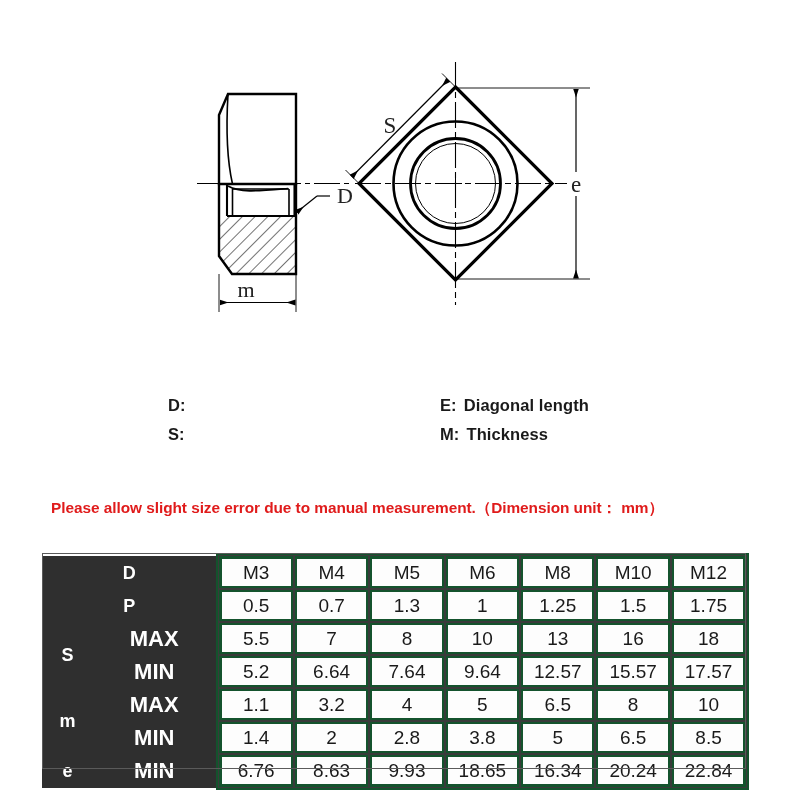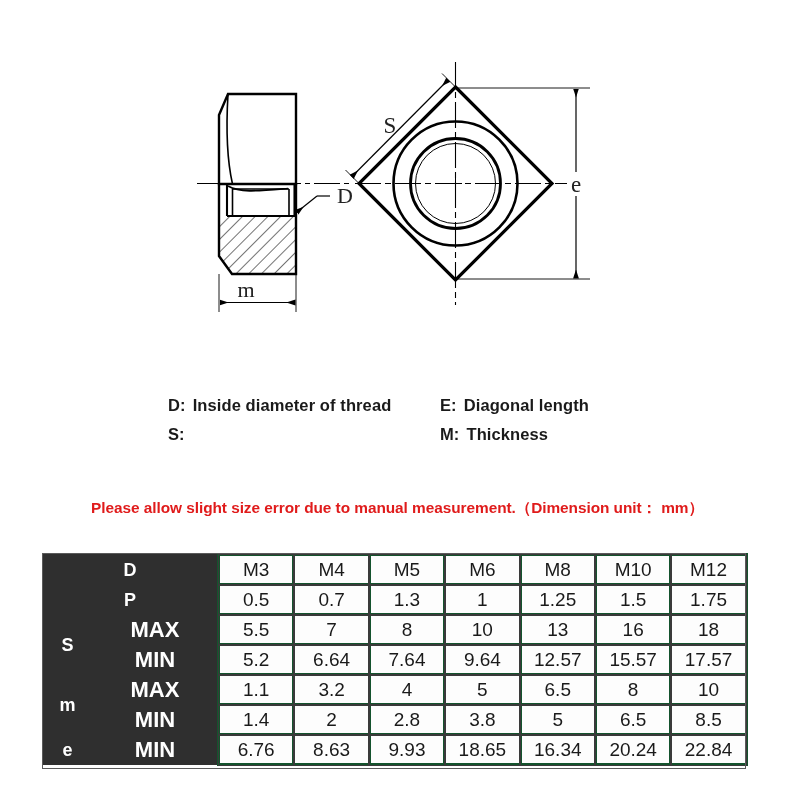--- a/index.html
+++ b/index.html
@@ -52,37 +52,36 @@
   
   #notice {
     position: absolute;
     left: 51px;
     top: 498px;
     font-size: 15.4px;
     font-weight: bold;
     color: #e01b1b;
     white-space: nowrap;
     letter-spacing: -0.05px;
-    margin-left: 40px;
   }
 
   
   #spec-table-wrap {
     position: absolute;
     left: 42px;
     top: 553px;
     width: 704px;
   }
   table.spec {
     border-collapse: collapse;
     width: 704px;
     table-layout: fixed;
   }
   table.spec td {
-    border: 3px solid #14532d;
+    border: 6px solid #14532d;
     outline: 1px solid #3a3a3a;
     height: 27px;
     padding: 0;
     text-align: center;
     vertical-align: middle;
     font-size: 19px;
     color: #1a1a1a;
     background: #fdfdfd;
     font-weight: normal;
     line-height: 1;
@@ -191,21 +190,20 @@
       <line x1="576" y1="196" x2="576" y2="278" stroke="#000" stroke-width="1.2" marker-end="url(#arrIn)"></line>
       <text x="576" y="192" font-family="'Liberation Serif', serif" font-size="23" fill="#222" text-anchor="middle">e</text>
     </g>
   </svg>
 </div>
 
 <div id="legend">
   <div class="legend-row">
     <span class="legend-cell first">
       <span class="legend-key">D:</span>
-      <span>Inside diameter of thread</span>
     </span>
     <span class="legend-cell">
       <span class="legend-key">E:</span>
       <span>Diagonal length</span>
     </span>
   </div>
   <div class="legend-row">
     <span class="legend-cell first">
       <span class="legend-key">S:</span>
     </span>

